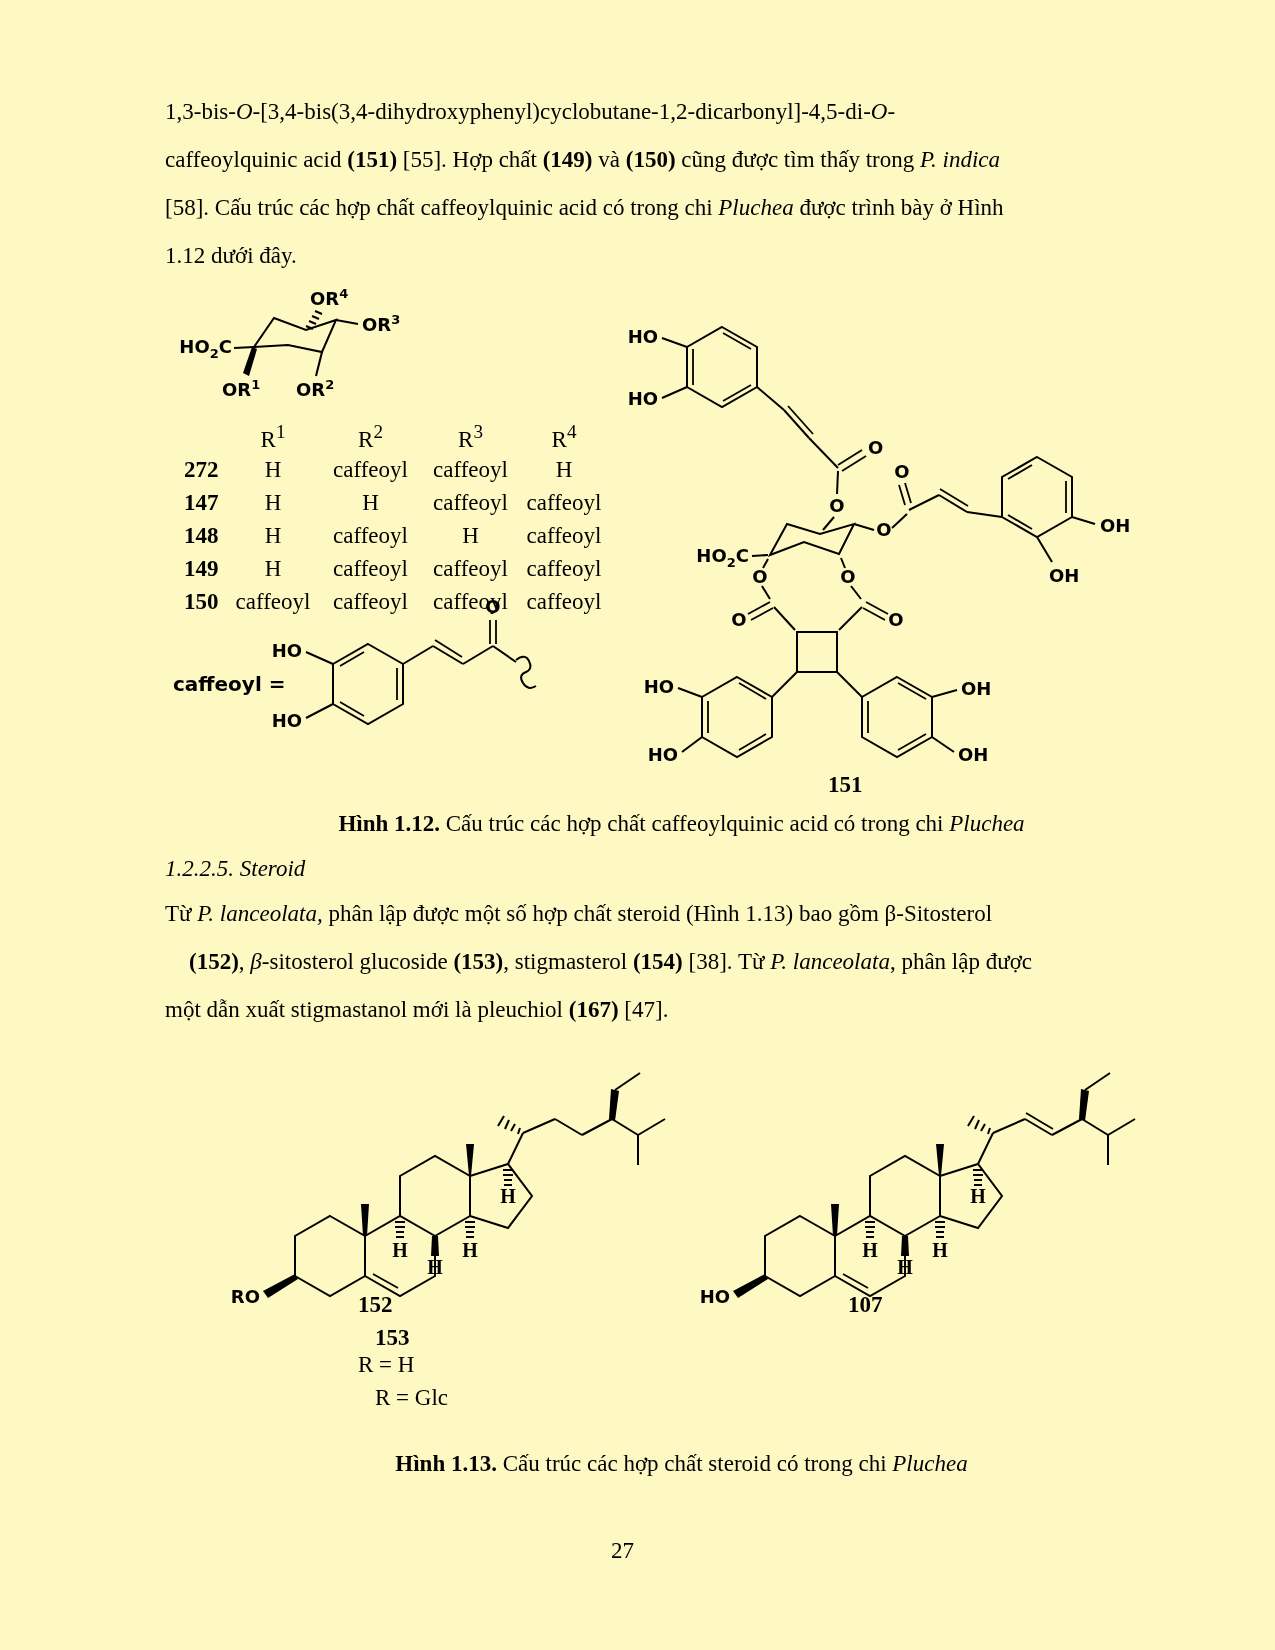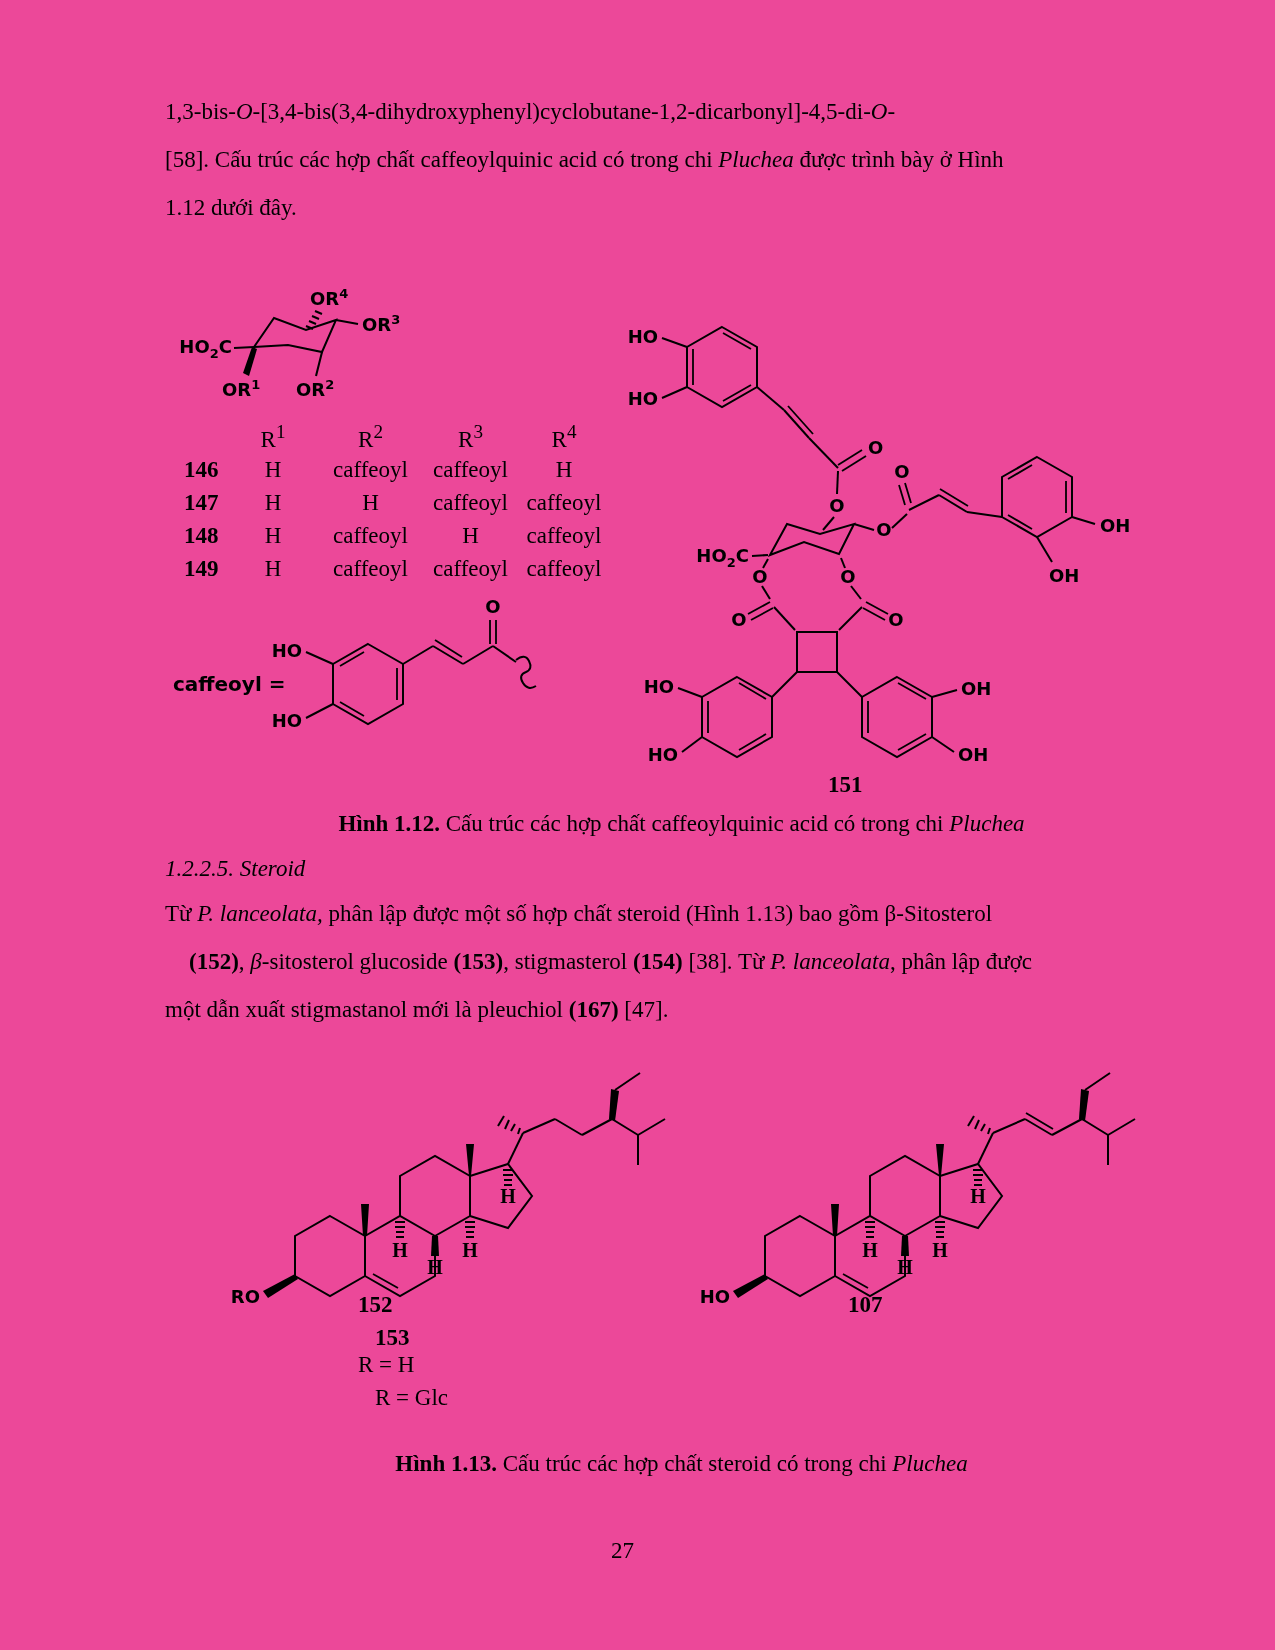--- a/index.html
+++ b/index.html
@@ -1,16 +1,16 @@
 <!DOCTYPE html>
 <html><head>
 <meta charset="utf-8">
 <style>
   html,body{margin:0;padding:0;background:#fff;}
-  #page{position:relative;width:1275px;height:1650px;background:#ec4899;color:#000;
+  #page{position:relative;width:1275px;height:1650px;background:#fef9c3;color:#000;
         font-family:"Liberation Serif",serif;overflow:hidden;}
   .para{position:absolute;left:165px;width:950px;font:23px/48px "Liberation Serif",serif;}
   .pline{white-space:nowrap;height:48px;}
   .caption{position:absolute;left:0;width:1275px;text-align:center;
            font:23px/48px "Liberation Serif",serif;white-space:nowrap;padding-left:44px;}
   .heading{position:absolute;left:165px;font:23px/48px "Liberation Serif",serif;white-space:nowrap;}
   .rtable{position:absolute;left:168px;top:420px;border-collapse:collapse;
           font:23px "Liberation Serif",serif;text-align:center;}
   .rtable td{height:33px;padding:0;}
   .rtable .rid{font-weight:bold;text-align:left;padding-left:16px;}
@@ -28,20 +28,21 @@
   svg .cafeq{font:bold 20px "DejaVu Sans",sans-serif;fill:#000;}
   .pagenum{position:absolute;left:0;width:1245px;text-align:center;font:23px "Liberation Serif",serif;}
 </style>
 </head>
 <body>
 
 <div id="page">
 
   <div class="para" style="top:88px;">
     <div class="pline"><span>1,3-bis-</span><span style="font-style: italic;">O</span><span>-[3,4-bis(3,4-dihydroxyphenyl)cyclobutane-1,2-dicarbonyl]-4,5-di-</span><span style="font-style: italic;">O</span><span>-</span></div>
+    <div class="pline"><span>caffeoylquinic acid </span><span style="font-weight: bold;">(151)</span><span> [55]. Hợp chất </span><span style="font-weight: bold;">(149)</span><span> và </span><span style="font-weight: bold;">(150)</span><span> cũng được tìm thấy trong </span><span style="font-style: italic;">P. indica</span></div>
     <div class="pline"><span>[58]. Cấu trúc các hợp chất caffeoylquinic acid có trong chi </span><span style="font-style: italic;">Pluchea</span><span> được trình bày ở Hình</span></div>
     <div class="pline"><span>1.12 dưới đây.</span></div>
   </div>
 
   <svg style="left:170px;top:290px;" width="280" height="130" viewBox="0 0 280 130">
     <g>
       <path class="bond" d="M84,57 L104,28 L136,40 L166,30 L152,62 L118,55 Z"></path>
       <line class="bond" x1="64" y1="58" x2="84" y2="57"></line>
       <g class="hash">
         <line x1="136" y1="36" x2="143" y2="39"></line>
@@ -70,21 +71,21 @@
       </colgroup>
     <tbody>
         <tr>
       <td></td>
       <td><span>R</span><sup>1</sup></td>
       <td><span>R</span><sup>2</sup></td>
       <td><span>R</span><sup>3</sup></td>
       <td><span>R</span><sup>4</sup></td>
     </tr>
     <tr>
-      <td class="rid">146</td>
+      <td class="rid">272</td>
       <td>H</td>
       <td>caffeoyl</td>
       <td>caffeoyl</td>
       <td>H</td>
     </tr>
     <tr>
       <td class="rid">147</td>
       <td>H</td>
       <td>H</td>
       <td>caffeoyl</td>
@@ -93,20 +94,27 @@
     <tr>
       <td class="rid">148</td>
       <td>H</td>
       <td>caffeoyl</td>
       <td>H</td>
       <td>caffeoyl</td>
     </tr>
     <tr>
       <td class="rid">149</td>
       <td>H</td>
+      <td>caffeoyl</td>
+      <td>caffeoyl</td>
+      <td>caffeoyl</td>
+    </tr>
+    <tr>
+      <td class="rid">150</td>
+      <td>caffeoyl</td>
       <td>caffeoyl</td>
       <td>caffeoyl</td>
       <td>caffeoyl</td>
     </tr>
   </tbody>
     </table>
 
   <svg style="left:168px;top:596px;" width="440" height="160" viewBox="0 0 440 160">
     <text class="cafeq" x="5" y="95">caffeoyl =</text>
     <g>

